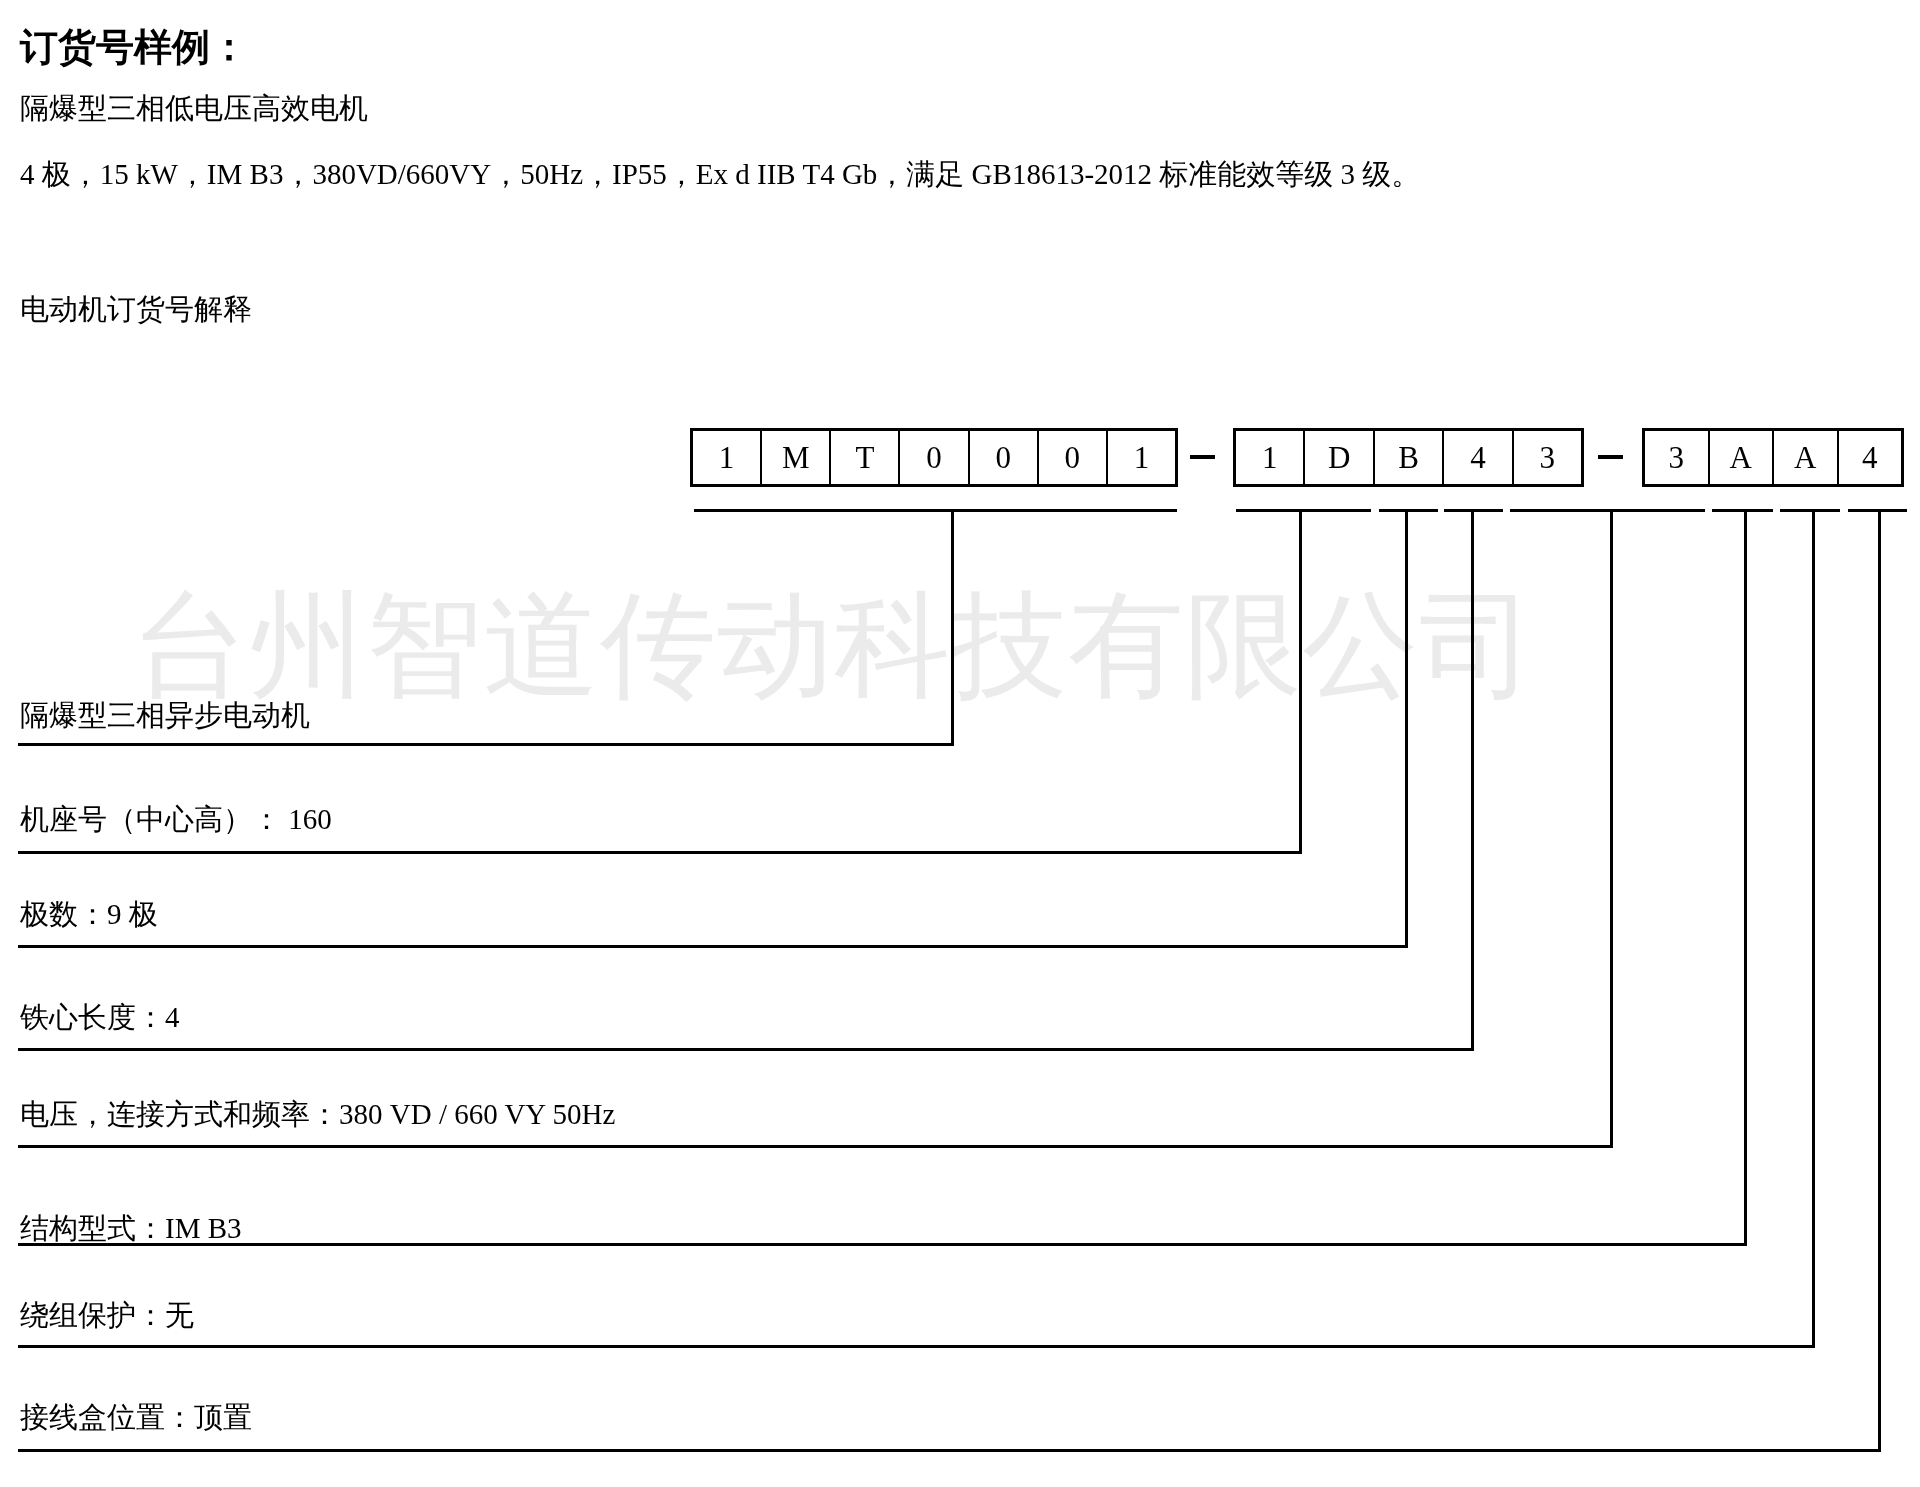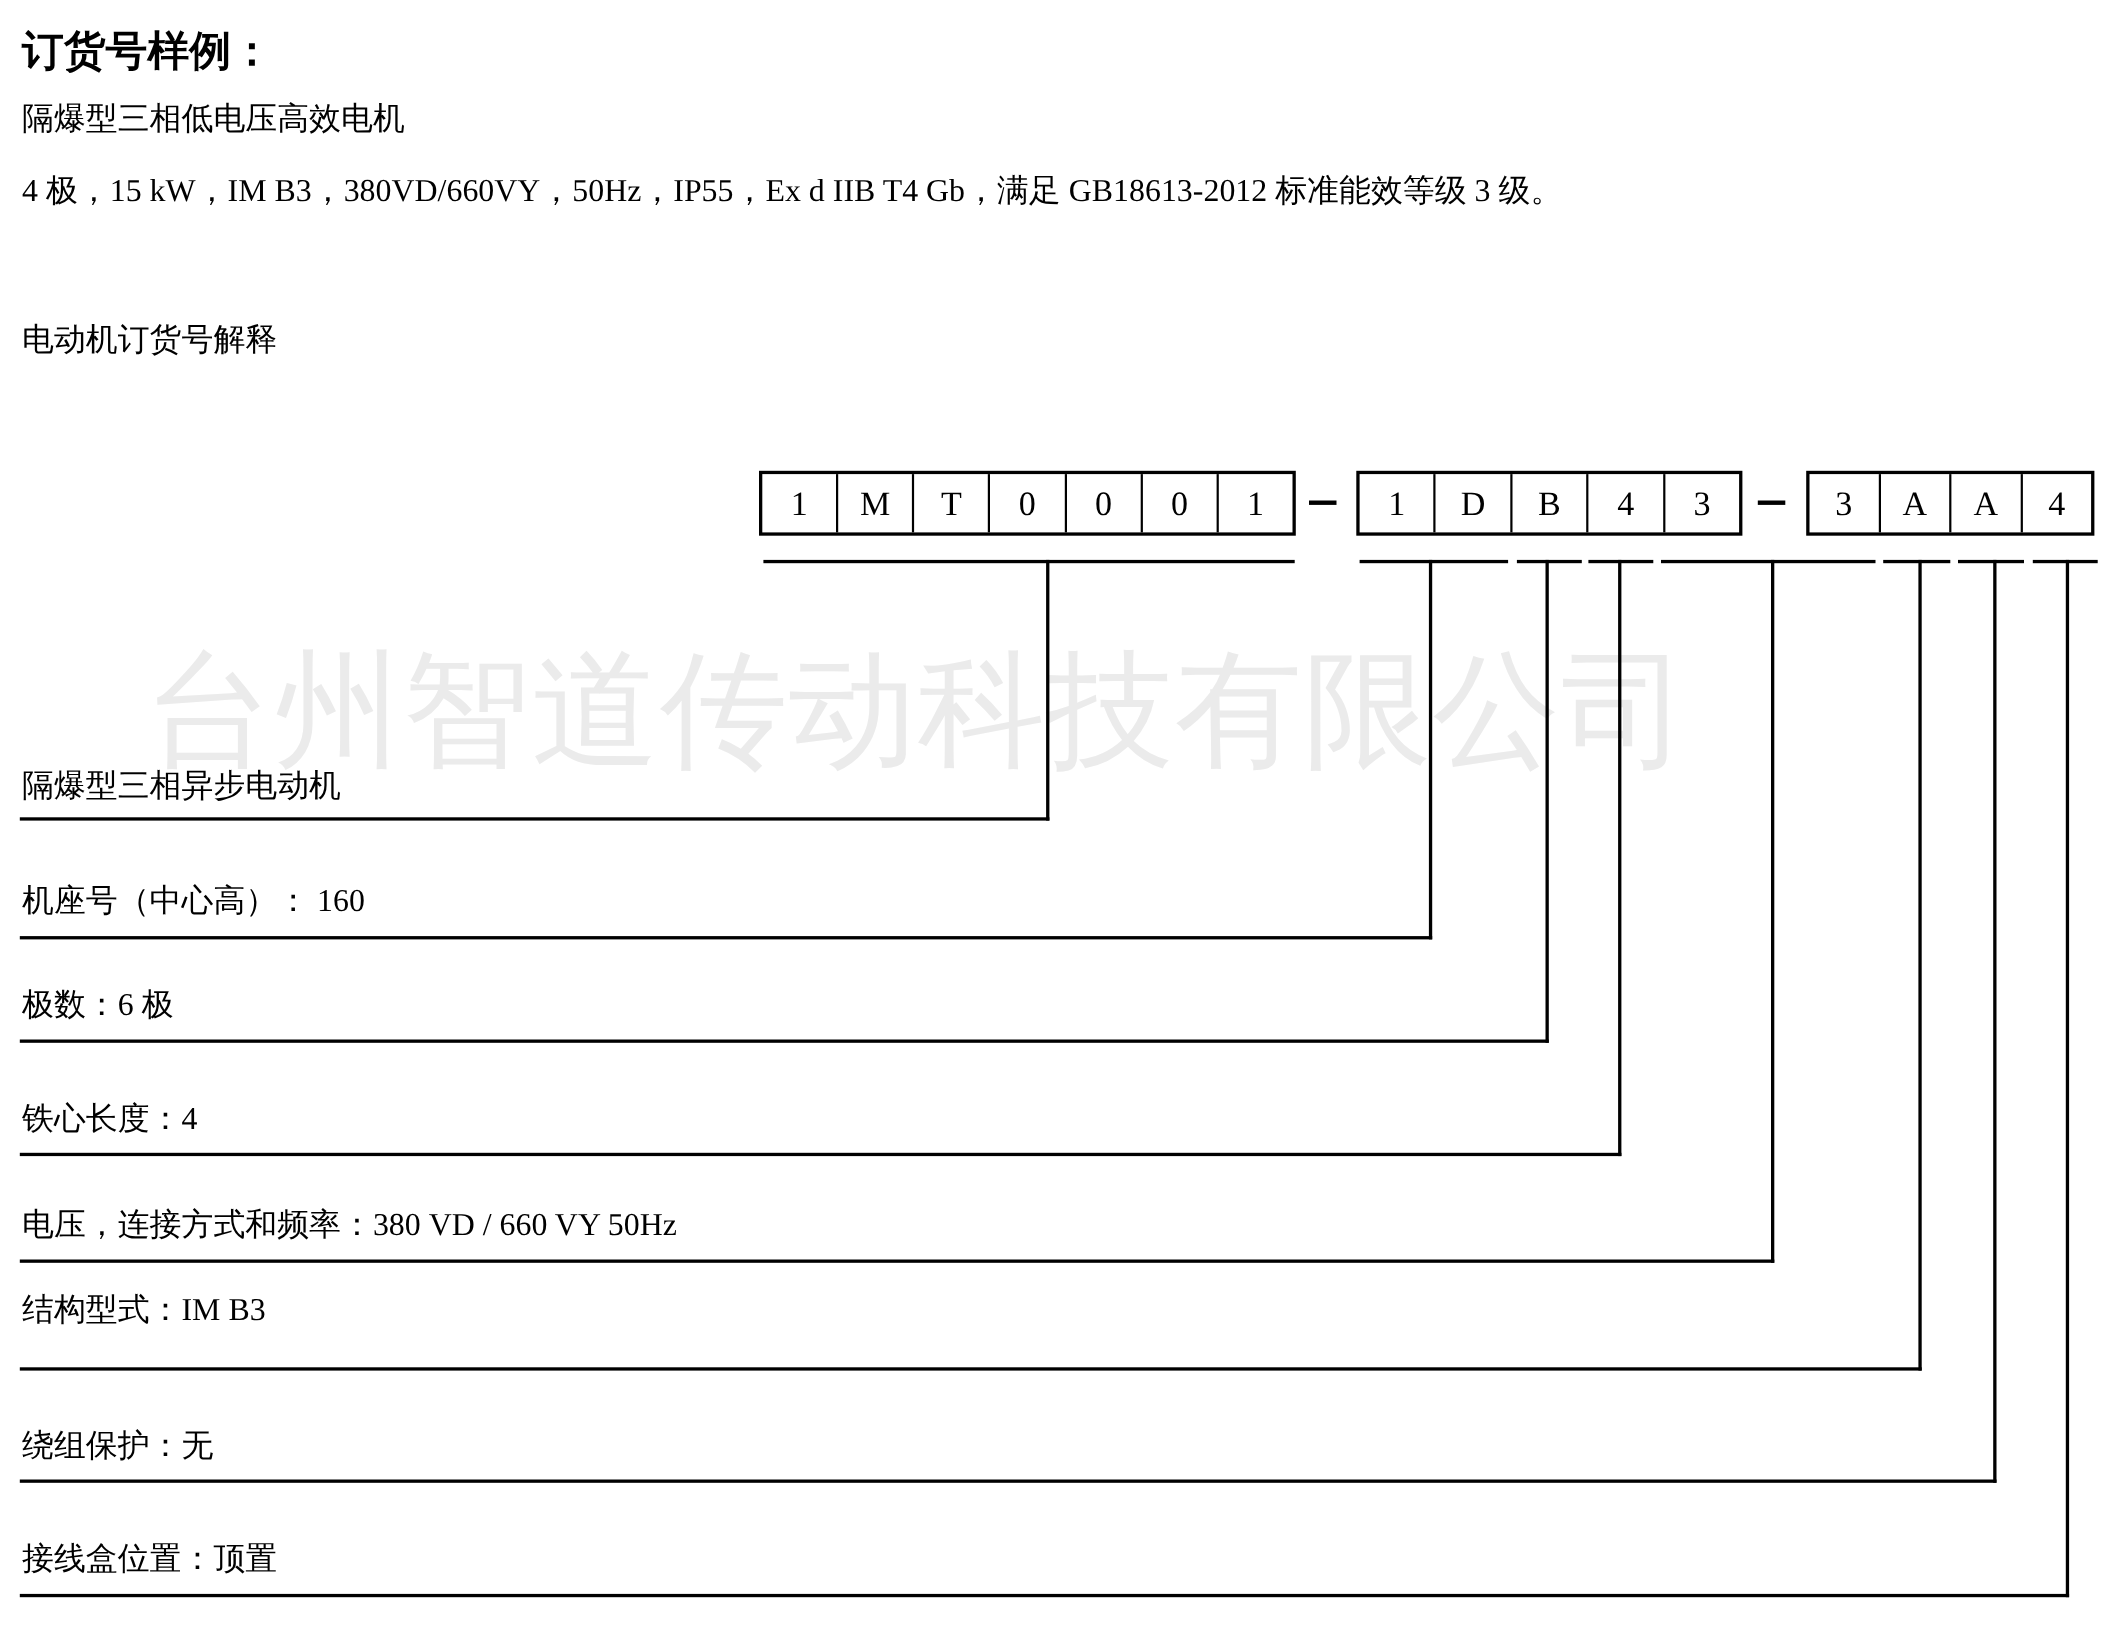--- a/index.html
+++ b/index.html
@@ -91,33 +91,33 @@
 
   <div>
     <div class="txt z1" style="left:20px; top:697px;">隔爆型三相异步电动机</div>
     <div class="hline" style="left:18px; top:743px; width:936px;"></div>
   </div>
   <div>
     <div class="txt z1" style="left:20px; top:801px;">机座号（中心高）： 160</div>
     <div class="hline" style="left:18px; top:851px; width:1284px;"></div>
   </div>
   <div>
-    <div class="txt z1" style="left:20px; top:896px;">极数：6 极</div>
+    <div class="txt z1" style="left:20px; top:896px;">极数：9 极</div>
     <div class="hline" style="left:18px; top:945px; width:1390px;"></div>
   </div>
   <div>
     <div class="txt z1" style="left:20px; top:999px;">铁心长度：4</div>
     <div class="hline" style="left:18px; top:1048px; width:1456px;"></div>
   </div>
   <div>
     <div class="txt z1" style="left:20px; top:1096px;">电压，连接方式和频率：380 VD / 660 VY 50Hz</div>
     <div class="hline" style="left:18px; top:1145px; width:1595px;"></div>
   </div>
   <div>
-    <div class="txt z1" style="left:20px; top:1173px;">结构型式：IM B3</div>
+    <div class="txt z1" style="left:20px; top:1210px;">结构型式：IM B3</div>
     <div class="hline" style="left:18px; top:1243px; width:1729px;"></div>
   </div>
   <div>
     <div class="txt z1" style="left:20px; top:1297px;">绕组保护：无</div>
     <div class="hline" style="left:18px; top:1345px; width:1797px;"></div>
   </div>
   <div>
     <div class="txt z1" style="left:20px; top:1399px;">接线盒位置：顶置</div>
     <div class="hline" style="left:18px; top:1449px; width:1863px;"></div>
   </div>

